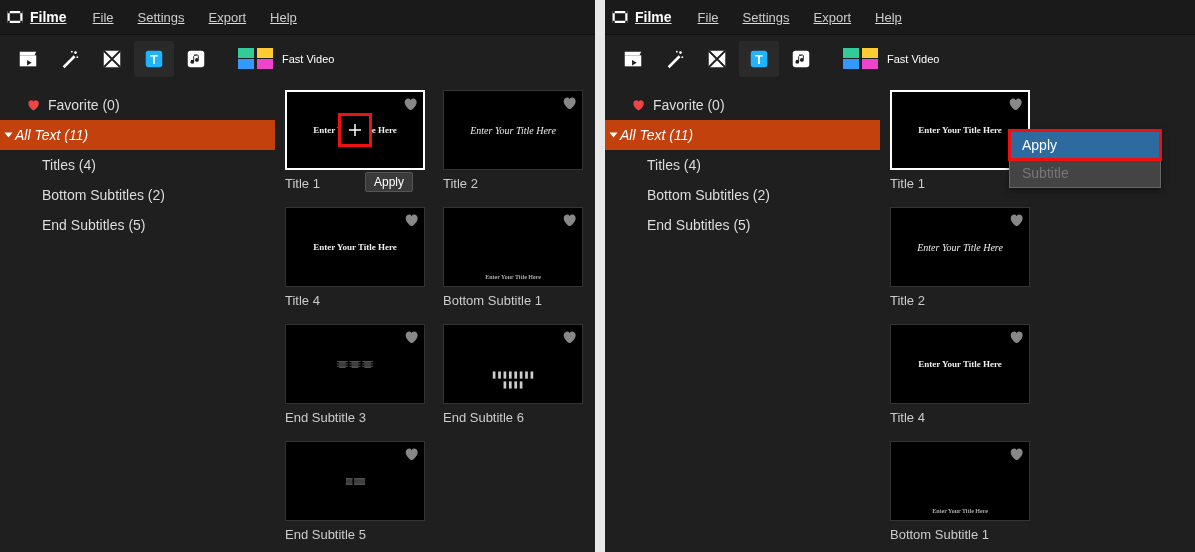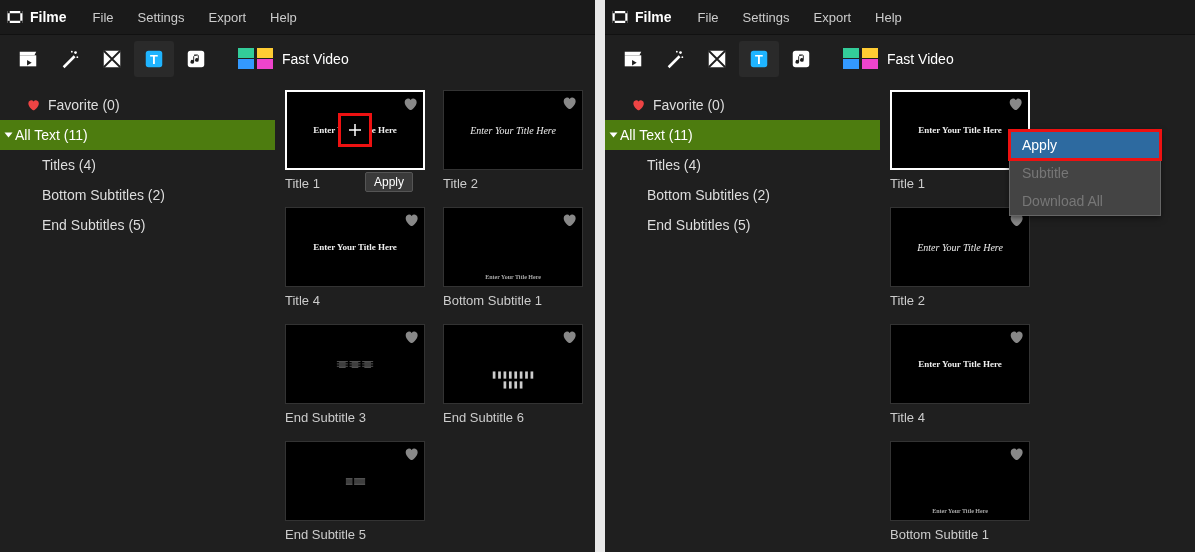--- a/index.html
+++ b/index.html
@@ -3,44 +3,44 @@
 <meta charset="utf-8">
 <style>
   * { box-sizing: border-box; margin: 0; padding: 0; }
   body { background: #e8e8e8; font-family: "Segoe UI", Arial, sans-serif; width:1195px; height:552px; overflow:hidden; }
   .split { display:flex; gap:10px; }
   .pane { width: 592px; height: 552px; background:#1f1f1f; color:#ddd; display:flex; flex-direction:column; position:relative; }
   .pane.left { width:595px; }
   .pane.right { width:590px; }
 
   
-  .menubar { height: 34px; background:#1a1a1a; display:flex; align-items:center; padding:4px 6px; font-size:13px; }
+  .menubar { height: 34px; background:#1a1a1a; display:flex; align-items:center; padding:4px 6px; font-size:13px;text-decoration:underline; }
   .logo { display:flex; align-items:center; gap:6px; margin-right:16px; }
   .logo-icon { width:18px; height:18px; }
   .logo-text { color:#fff; font-weight:600; font-size:14px; }
   .menus { display:flex; gap:4px; }
   .menu-item { padding:4px 10px; color:#ccc; cursor:pointer; }
 
   
   .toolbar { height: 48px; background:#1f1f1f; border-top:1px solid #111; display:flex; align-items:center; padding:0 8px; gap:2px; }
   .tool-btn { width:40px; height:36px; display:flex; align-items:center; justify-content:center; cursor:pointer; border-radius:3px; }
   .tool-btn.active { background:#2a2a2a; }
   .tool-icon { width:22px; height:22px; fill:#fff; }
   .fast-video { display:flex; align-items:center; gap:8px; margin-left:20px; }
   .fv-icons { display:flex; }
   .fv-box { width:16px; height:10px; margin-right:1px; }
-  .fv-label { color:#fff; font-size:14px; }
+  .fv-label { color:#fff; font-size:11px; }
 
   
   .body { flex:1; display:flex; overflow:hidden; }
   .sidebar { width:275px; background:#1f1f1f; padding-top:8px; font-size:14px; }
   .side-item { height:30px; display:flex; align-items:center; padding-left:22px; color:#ddd; cursor:pointer; position:relative; }
   .side-item.fav { padding-left:26px; }
   .side-item .heart { margin-right:8px; }
-  .side-item.selected { background:#4d7c0f; color:#fff; padding-left:6px; }
+  .side-item.selected { background:#c2410c; color:#fff; padding-left:6px;font-style:italic; }
   .side-item.selected .tri { margin-right:4px; }
   .side-item.indent { padding-left:42px; }
   .tri { width:0;height:0;border-left:5px solid #fff;border-top:4px solid transparent;border-bottom:4px solid transparent; transform:rotate(90deg); }
 
   .content { flex:1; background:#1f1f1f; padding:8px 10px 0 10px; overflow:hidden; }
   .grid { display:flex; flex-wrap:wrap; gap:16px 18px; }
   .card { width:140px; }
   .thumb { width:140px; height:80px; background:#000; border:1px solid #333; position:relative; display:flex; align-items:center; justify-content:center; }
   .thumb.selected { border:2px solid #fff; }
   .thumb .fav-icon { position:absolute; top:4px; right:5px; fill:#888; }
@@ -440,15 +440,14 @@
           </div>
 
         </div>
       </div>
     </div>
   </div>
 
   <div class="ctx">
     <div class="ctx-item hi">Apply</div>
     <div class="ctx-item disabled">Subtitle</div>
-    <div class="ctx-item disabled">Download All</div>
   </div>
 </div>
 
 </body></html>

